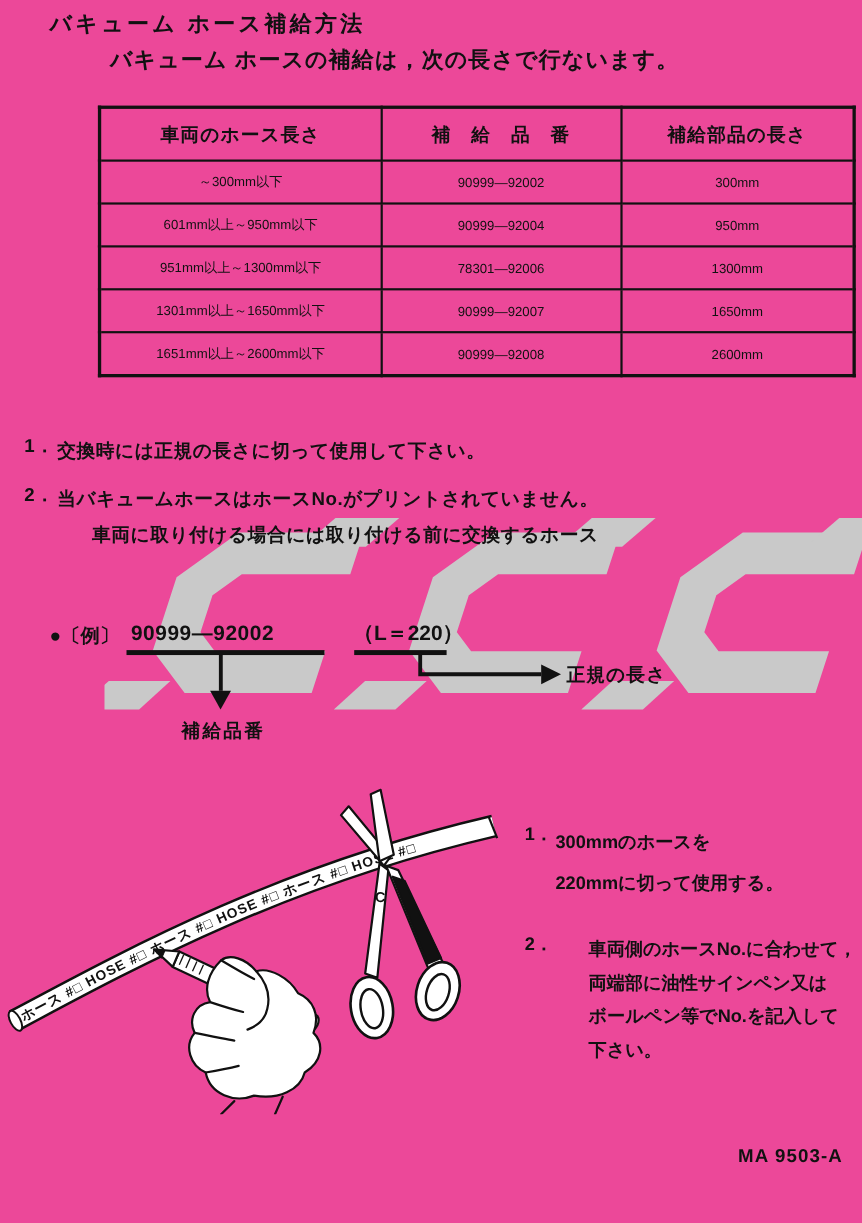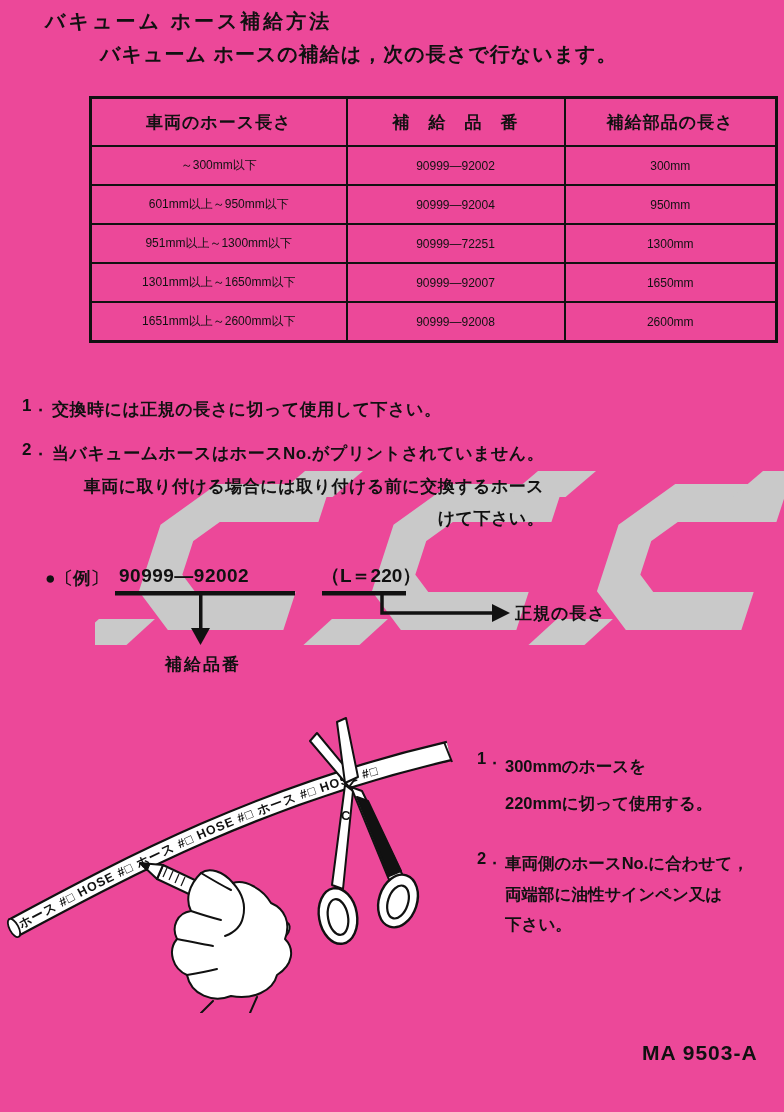--- a/index.html
+++ b/index.html
@@ -18,22 +18,22 @@
   .note{display:flex;font-size:17px;font-weight:600;letter-spacing:0.5px;}
   .note .num{width:30px;flex:0 0 30px;}
   .note .lines div{line-height:32.5px;text-align:right;}
   .note1{left:22px;top:394px;}
   .note2{left:22px;top:438px;}
   .steps{font-size:16.5px;font-weight:600;display:flex;}
   .steps .num{width:28px;flex:0 0 28px;}
   .step1{left:477px;top:748px;}
   .step1 .lines div{line-height:37px;}
   .step2{left:477px;top:848px;}
-  .step2 .lines div{line-height:30.5px;}
-  .doc-code{left:642px;top:1041px;font-size:21px;font-weight:700;letter-spacing:1px;}
+  .step2 .lines div{line-height:30.5px;margin-left:30px;}
+  .doc-code{left:671px;top:1041px;font-size:17px;font-weight:700;letter-spacing:1px;}
   svg text{font-family:"Liberation Sans",sans-serif;fill:#111;}
   .wm{position:absolute;left:95px;top:455px;z-index:0;}
   .content{position:relative;z-index:1;}
 </style>
 </head>
 <body>
 
 <div class="page">
 
   <svg class="wm" width="689" height="215" viewBox="0 0 689 215" aria-hidden="true">
@@ -75,21 +75,21 @@
           <td>90999—92002</td>
           <td>300mm</td>
         </tr>
         <tr>
           <td>601mm以上～950mm以下</td>
           <td>90999—92004</td>
           <td>950mm</td>
         </tr>
         <tr>
           <td>951mm以上～1300mm以下</td>
-          <td>90999—72251</td>
+          <td>78301—92006</td>
           <td>1300mm</td>
         </tr>
         <tr>
           <td>1301mm以上～1650mm以下</td>
           <td>90999—92007</td>
           <td>1650mm</td>
         </tr>
         <tr>
           <td>1651mm以上～2600mm以下</td>
           <td>90999—92008</td>
@@ -103,21 +103,20 @@
       <div class="lines">
           <div>交換時には正規の長さに切って使用して下さい。</div>
         </div>
     </div>
 
     <div class="abs note note2">
       <div class="num">2．</div>
       <div class="lines">
         <div>当バキュームホースはホースNo.がプリントされていません。</div>
         <div>車両に取り付ける場合には取り付ける前に交換するホース</div>
-        <div>けて下さい。</div>
       </div>
     </div>
 
     <svg class="abs" style="left:15px;top:558px;" width="740" height="135" viewBox="0 0 740 135">
       <text x="30" y="26" font-size="17.5" font-weight="600">●〔例〕</text>
       <text x="104" y="24" font-size="19" font-weight="600" letter-spacing="0.5">90999—92002</text>
       <text x="306" y="24" font-size="19" font-weight="600">（L＝220）</text>
       <rect x="100" y="33" width="180" height="4.5" fill="#111"></rect>
       <rect x="307" y="33" width="84" height="4.5" fill="#111"></rect>
       <rect x="184" y="37" width="3.5" height="33" fill="#111"></rect>
@@ -191,20 +190,21 @@
         <div>300mmのホースを</div>
         <div>220mmに切って使用する。</div>
       </div>
     </div>
 
     <div class="abs steps step2">
       <div class="num">2．</div>
       <div class="lines">
         <div>車両側のホースNo.に合わせて，</div>
         <div>両端部に油性サインペン又は</div>
+        <div>ボールペン等でNo.を記入して</div>
         <div>下さい。</div>
       </div>
     </div>
 
     <div class="abs doc-code">MA 9503-A</div>
 
   </div>
 </div>
 
 </body></html>

